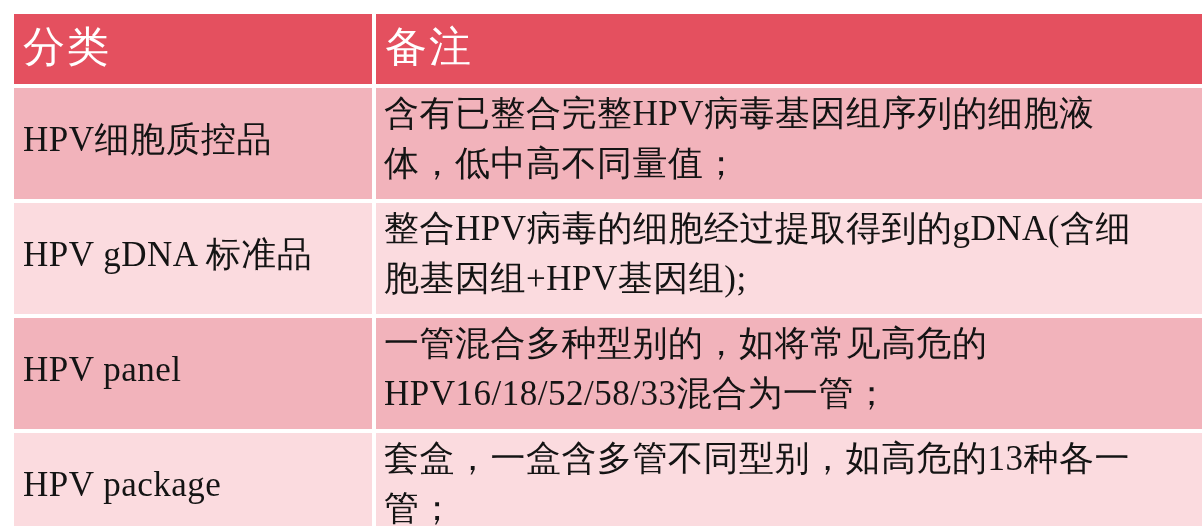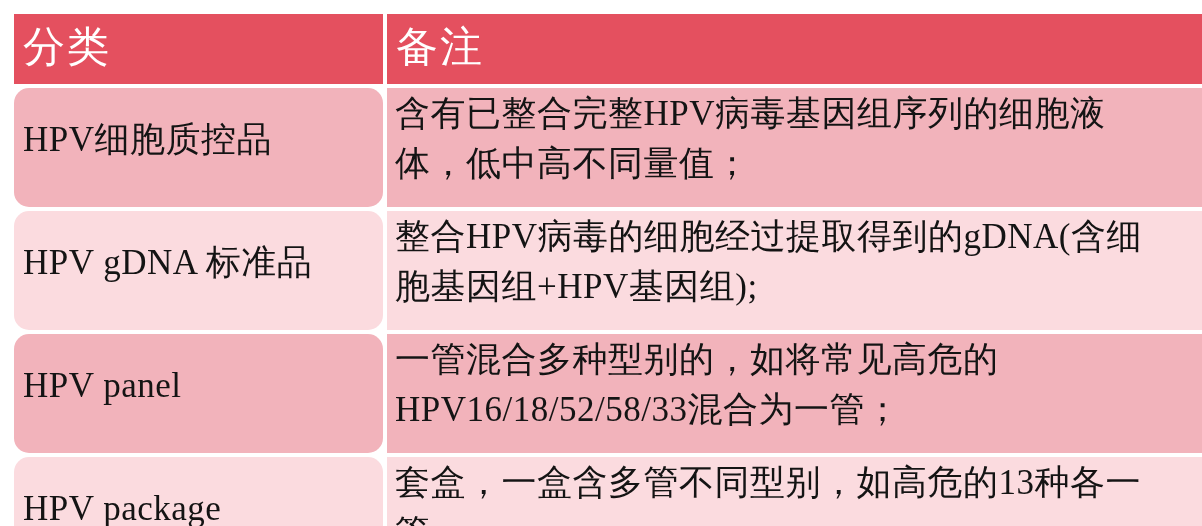--- a/index.html
+++ b/index.html
@@ -26,35 +26,34 @@
     .c1 { width: 349px; }
     .c2 { width: 821px; }
     thead th {
       background: #E4505F;
       color: #ffffff;
       height: 66px;
       font-size: 42px;
       font-weight: normal;
       text-align: left;
       vertical-align: middle;
-      padding: 0 11px 4px 9px;
+      padding: 0 0 4px 9px;
       letter-spacing: 2px;
     }
     tbody td {
       height: 103px;
       font-size: 35px;
       letter-spacing: 0.5px;
     }
     tbody tr.band-dark  td { background: #F2B3BB; }
     tbody tr.band-light td { background: #FBDBDF; }
     td.cat {
       vertical-align: middle;
-      padding: 0 0 16px 9px;
+      padding: 0 0 8px 9px;
       white-space: nowrap;
-      border-radius: 15px;
     }
     td.rem {
       vertical-align: top;
       padding: 1px 6px 0 8px;
       line-height: 50px;
       white-space: pre-line;
     }
   </style>
 </head>
 <body>

